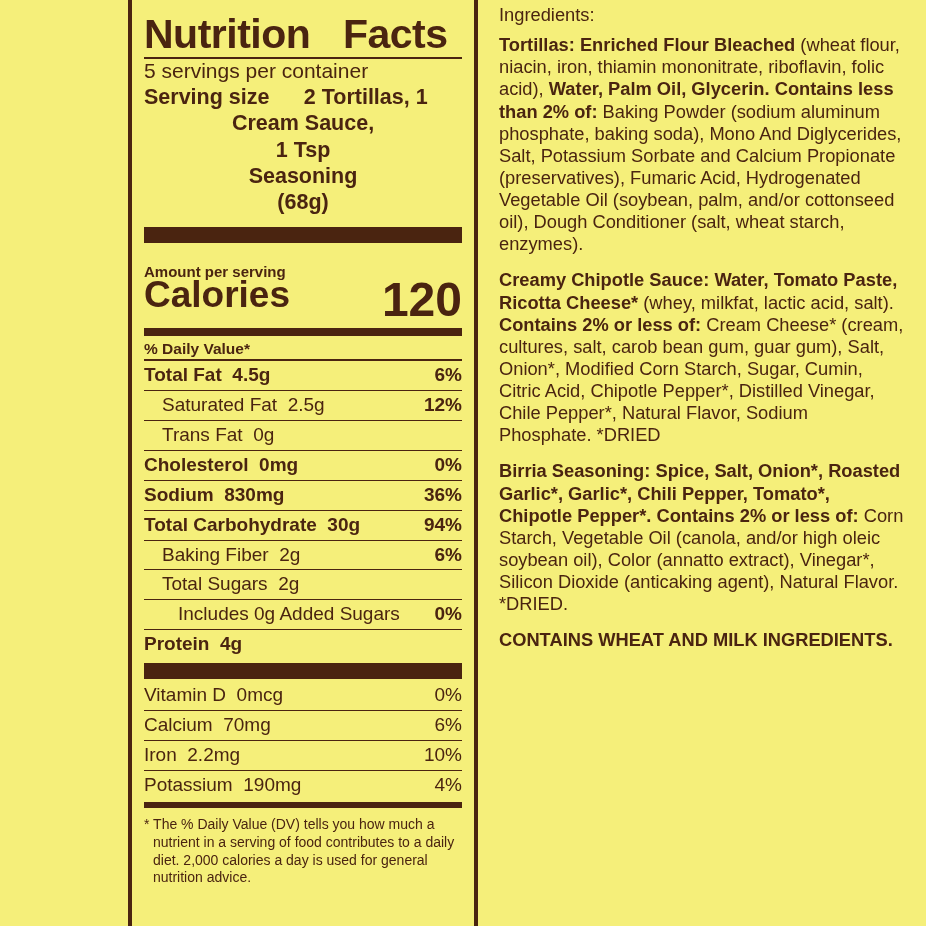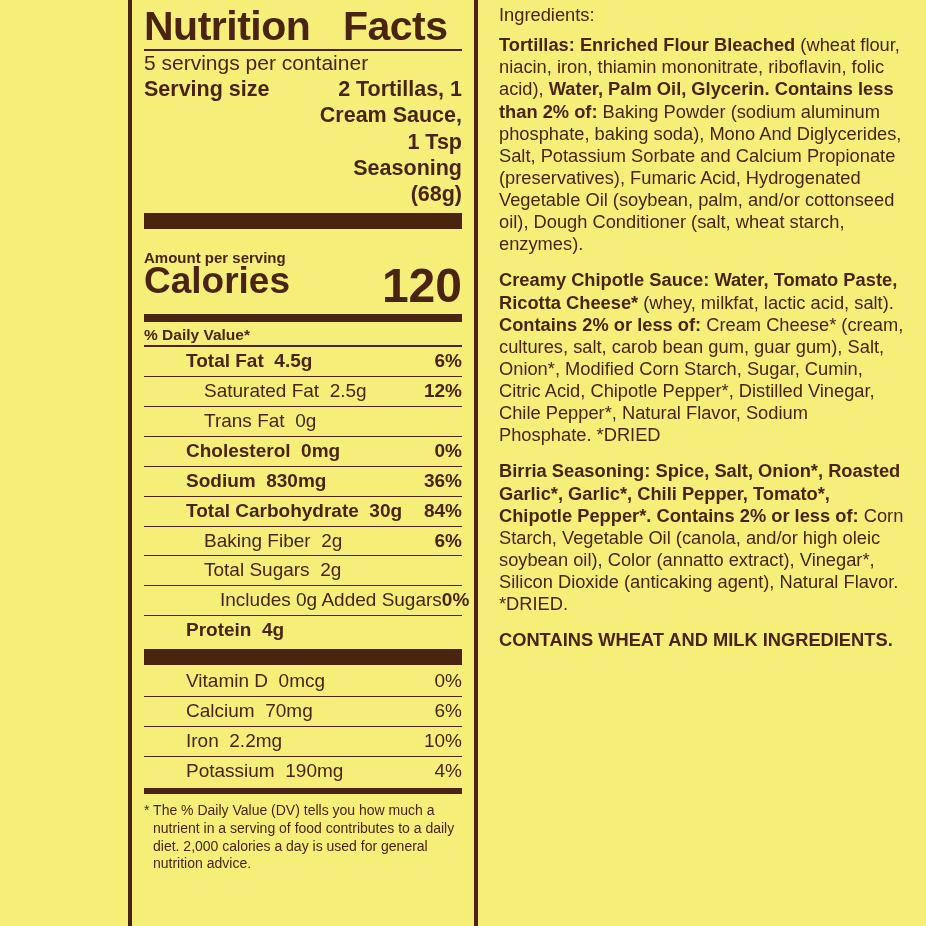--- a/index.html
+++ b/index.html
@@ -32,21 +32,21 @@
     padding: 0 0 0 0;
     margin-left: 128px;
     position: relative;
   }
   .nf {
     border-left: 4px solid #4a2410;
     border-right: 4px solid #4a2410;
     box-sizing: border-box;
     width: 350px;
     height: 926px;
-    padding: 0 12px;
+    padding: 8px 12px;
     display: flex;
     flex-direction: column;
     background: #f5ef7a;
   }
   .nf-title {
     font-weight: bold;
     font-size: 41px;
     letter-spacing: -0.5px;
     line-height: 1.0;
     margin-top: 6px;
@@ -55,22 +55,22 @@
   }
   .servings {
     font-size: 21px;
     line-height: 1.15;
     margin-bottom: 1px;
   }
   .serving-size {
     font-weight: bold;
     font-size: 21.5px;
     line-height: 1.22;
-    text-align: right;
-    margin-bottom: 2px;
+    text-align: center;
+    margin-bottom: 8px;
   }
   .serving-size .ss-label {
     float: left;
   }
   .rule-thick {
     border-bottom: 16px solid #4a2410;
     margin: 4px 0 2px 0;
   }
   .rule-med {
     border-bottom: 8px solid #4a2410;
@@ -111,21 +111,20 @@
     font-size: 15.5px;
     padding: 2px 0 1px 0;
   }
   .nrow {
     display: flex;
     justify-content: space-between;
     align-items: baseline;
     font-size: 19px;
     padding: 4px 0 4px 0;
     line-height: 1.1;
-    margin-left: 42px;
   }
   .nrow .nm { white-space: pre; }
   .nrow.bold .nm { font-weight: bold; }
   .nrow.bold .dv { font-weight: bold; }
   .nrow .dv { font-weight: bold; }
   .indent1 { padding-left: 18px; }
   .indent2 { padding-left: 34px; }
   .footnote {
     font-size: 14px;
     line-height: 1.28;
@@ -208,21 +207,21 @@
       <div class="rule-hair"></div>
 
       <div class="nrow bold">
         <span class="nm">Sodium  830mg</span>
         <span class="dv">36%</span>
       </div>
       <div class="rule-hair"></div>
 
       <div class="nrow bold">
         <span class="nm">Total Carbohydrate  30g</span>
-        <span class="dv">84%</span>
+        <span class="dv">94%</span>
       </div>
       <div class="rule-hair"></div>
 
       <div class="nrow indent1">
         <span class="nm">Baking Fiber  2g</span>
         <span class="dv">6%</span>
       </div>
       <div class="rule-hair"></div>
 
       <div class="nrow indent1">

